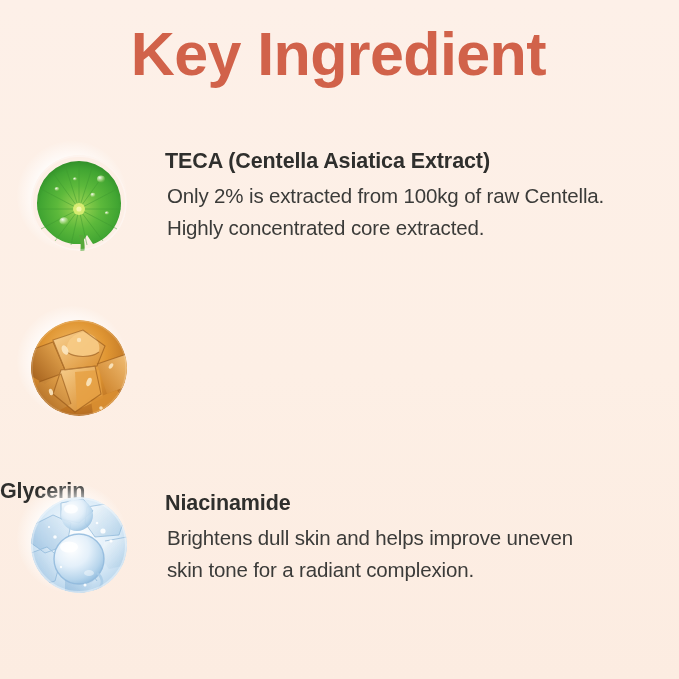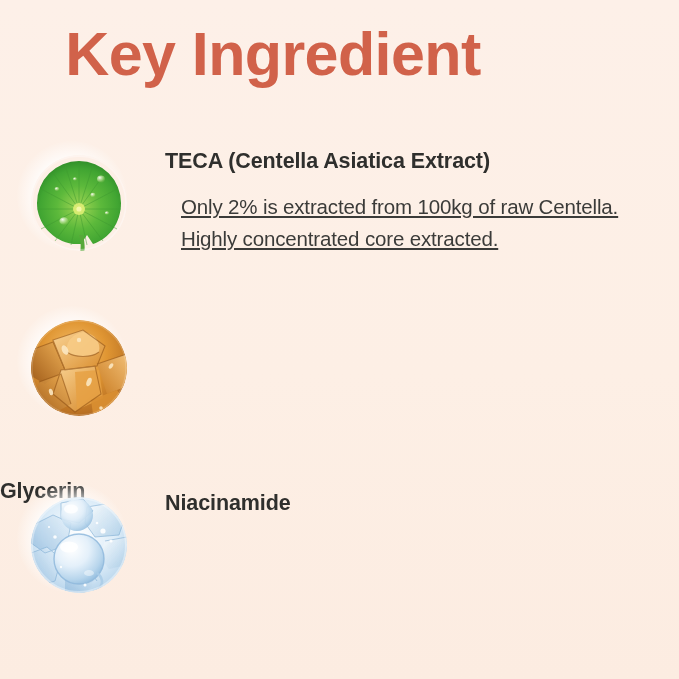--- a/index.html
+++ b/index.html
@@ -24,21 +24,21 @@
 
   
   .title-wrap {
     position: absolute;
     top: 0;
     left: 0;
     width: 546px;
     height: 108px;
     display: flex;
     align-items: center;
-    justify-content: center;
+    justify-content: flex-end;
   }
   .title {
     font-size: 61px;
     font-weight: bold;
     color: #d1624a;
     letter-spacing: -0.6px;
     line-height: 1;
     white-space: nowrap;
     margin: 0;
     padding: 0;
@@ -103,23 +103,22 @@
     line-height: 1.25;
     margin: 0 0 5px 0;
     letter-spacing: -0.1px;
     white-space: nowrap;
   }
   .ing-desc {
     font-size: 20.5px;
     font-weight: normal;
     color: #3b3b39;
     line-height: 32px;
-    margin: 16px;
+    margin: 2px;
     letter-spacing: -0.15px;
-    text-decoration: underline;
   }
   .ing-desc .line { display: block; white-space: nowrap; }
 
   
   svg.art { display: block; width: 96px; height: 96px; }
 </style>
 </head>
 <body>
 
 <div class="page">
@@ -325,16 +324,20 @@
                 <circle cx="30" cy="70" r="1.2"></circle>
               </g>
               <circle cx="48" cy="48" r="47" fill="none" stroke="#ffffff" stroke-width="2" opacity="0.4"></circle>
             </g>
           </svg>
         </div>
       </div>
     </div>
     <div class="text-slot">
       <p class="ing-name">Niacinamide</p>
+      <p class="ing-desc">
+        <span class="line">Brightens dull skin and helps improve uneven</span>
+        <span class="line">skin tone for a radiant complexion.</span>
+      </p>
     </div>
   </div>
 
 </div>
 
 </body></html>

